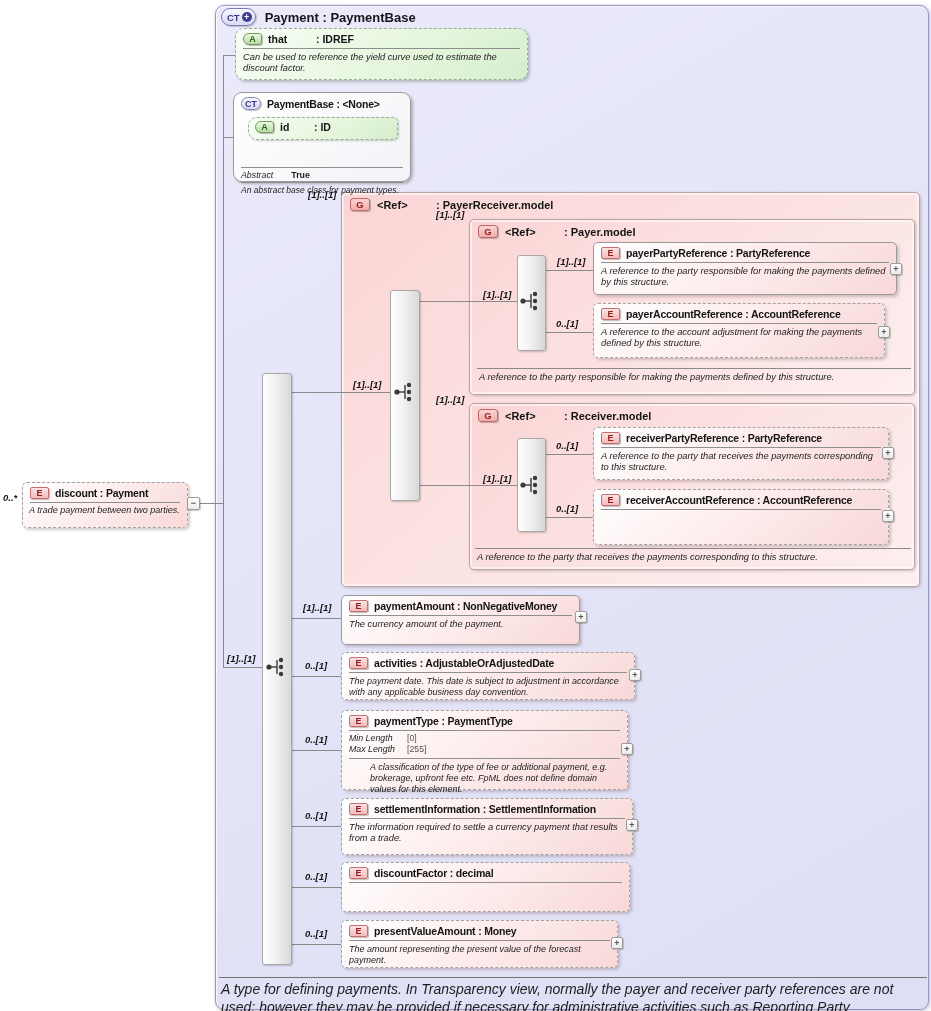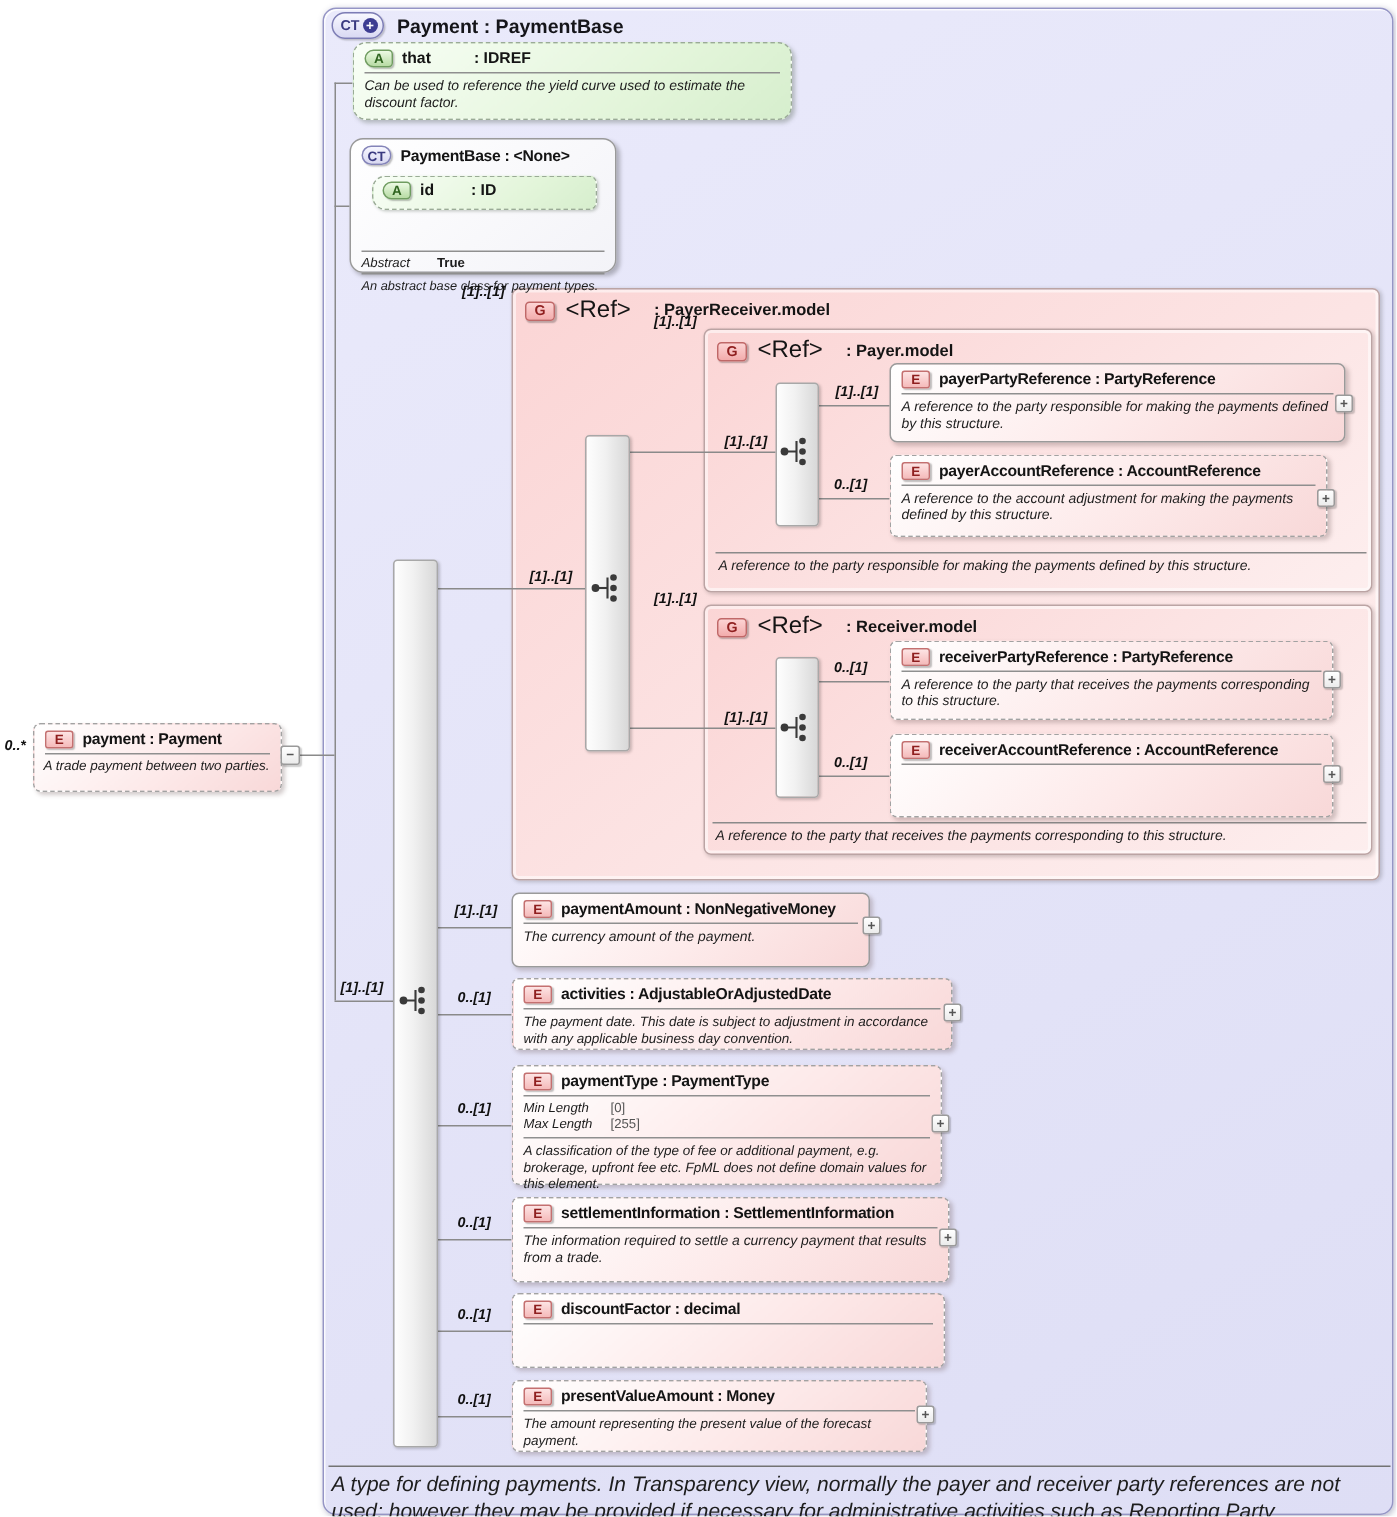--- a/index.html
+++ b/index.html
@@ -43,21 +43,21 @@
   .attrbox{position:absolute;border:1px dashed #9aab96;border-radius:9px;box-sizing:border-box;
     background:linear-gradient(140deg,#f8fef6 0%,#e3f5da 65%,#d6eecd 100%);
     box-shadow:2px 2px 3px rgba(80,95,80,.35);}
   .ctbox{position:absolute;border:1px solid #9a9a9a;border-radius:9px;box-sizing:border-box;
     background:linear-gradient(140deg,#ffffff 0%,#f3f3f8 100%);
     box-shadow:2px 2px 3px rgba(0,0,0,.25);}
   .groupbox{position:absolute;border:1px solid #bba4a4;border-radius:5px;box-sizing:border-box;
     background:linear-gradient(140deg,#fbd5d5 0%,#fce4e4 55%,#fdeeee 100%);
     box-shadow:inset 0 0 0 2px rgba(255,255,255,.55),1px 1px 3px rgba(0,0,0,.2);}
   .gtitle{display:flex;align-items:center;gap:7px;padding:5px 8px;}
-  .gname{font-weight:normal;font-size:16px;color:#141414;min-width:52px;}
+  .gname{font-weight:bold;font-size:11px;color:#141414;min-width:52px;}
   .gtype{font-weight:bold;font-size:11px;color:#141414;}
   .gfooter{position:absolute;border-top:1px solid #8a8a8a;padding:3px 2px 0 2px;
     font-style:italic;font-size:9.3px;color:#1d1d1d;}
 
   
   .aname{font-weight:bold;font-size:10.5px;color:#141414;min-width:42px;}
   .atype{font-weight:bold;font-size:10.5px;color:#141414;}
 
   
   .hl{position:absolute;height:1px;background:#8a8a8a;}
@@ -175,21 +175,21 @@
       <line x1="13" y1="5" x2="13" y2="19" stroke="#3a3a3a" stroke-width="1.4"></line>
       <circle cx="17" cy="5" r="2.2" fill="#3a3a3a"></circle>
       <circle cx="17" cy="12" r="2.2" fill="#3a3a3a"></circle>
       <circle cx="17" cy="19" r="2.2" fill="#3a3a3a"></circle>
     </svg>
 
   <div class="card" style="left:3px;top:492px;">0..*</div>
   <div class="ebox opt" style="left:22px;top:482px;width:166px;height:46px;">
     <div class="trow">
       <span class="badge b-e">E</span>
-      <span class="ttl">payment : Payment</span>
+      <span class="ttl">discount : Payment</span>
     </div>
     <div class="rule"></div>
     <div class="desc" style="font-size:9px;padding:2px 6px 0 6px;">A trade payment between two parties.</div>
   </div>
   <div class="pm" style="left:187px;top:497px;width:13px;height:13px;line-height:11px;">−</div>
 
   <div class="attrbox" style="left:235px;top:28px;width:293px;height:52px;">
     <div class="trow">
       <span class="badge b-a">A</span>
       <span class="aname">that</span>
@@ -307,21 +307,21 @@
       <div class="frow">
           <span class="flabel">Min Length</span>
           <span class="fval">[0]</span>
         </div>
       <div class="frow">
           <span class="flabel">Max Length</span>
           <span class="fval">[255]</span>
         </div>
     </div>
     <div class="rule"></div>
-    <div class="desc" style="font-size:9px;">A classification of the type of fee or additional payment, e.g. brokerage, upfront fee etc. FpML does not define domain values for this element.</div>
+    <div class="desc" style="font-size:9px;margin-left:21px;">A classification of the type of fee or additional payment, e.g. brokerage, upfront fee etc. FpML does not define domain values for this element.</div>
   </div>
   <div class="pm" style="left:621px;top:743px;">+</div>
 
   <div class="ebox opt" style="left:341px;top:798px;width:292px;height:57px;">
     <div class="trow">
         <span class="badge b-e">E</span>
         <span class="ttl">settlementInformation : SettlementInformation</span>
       </div>
     <div class="rule"></div>
     <div class="desc">The information required to settle a currency payment that results from a trade.</div>

